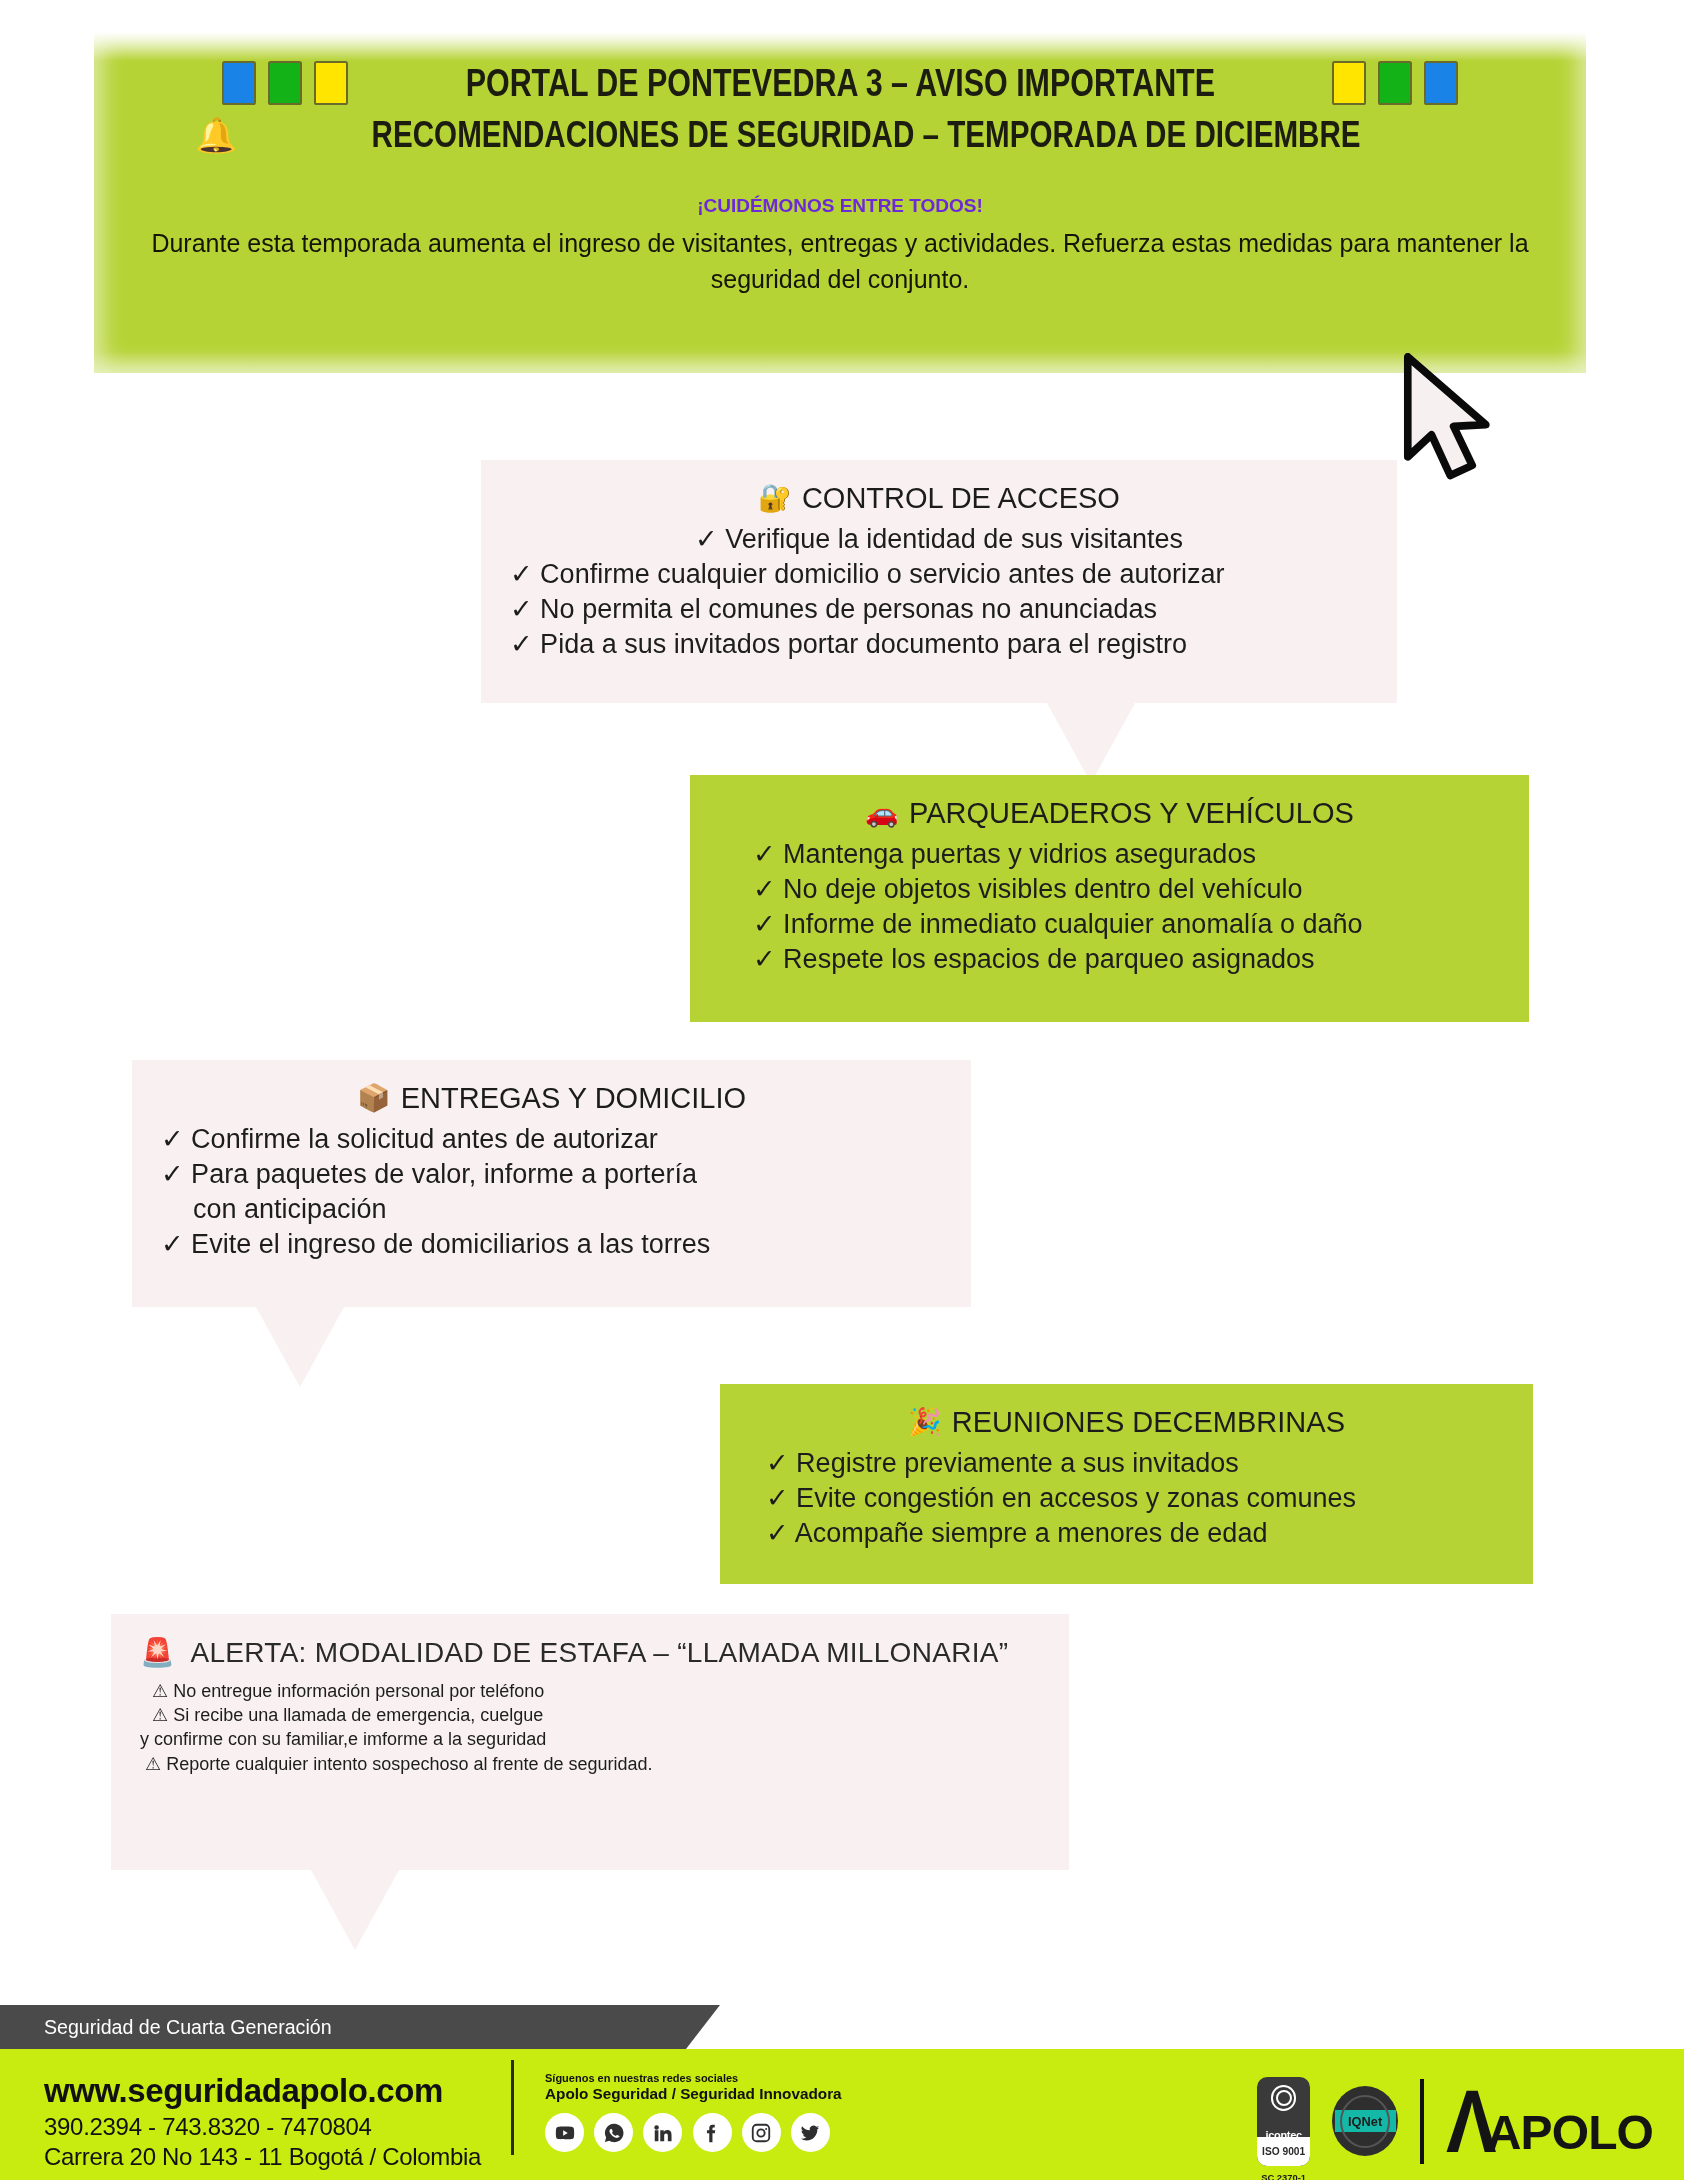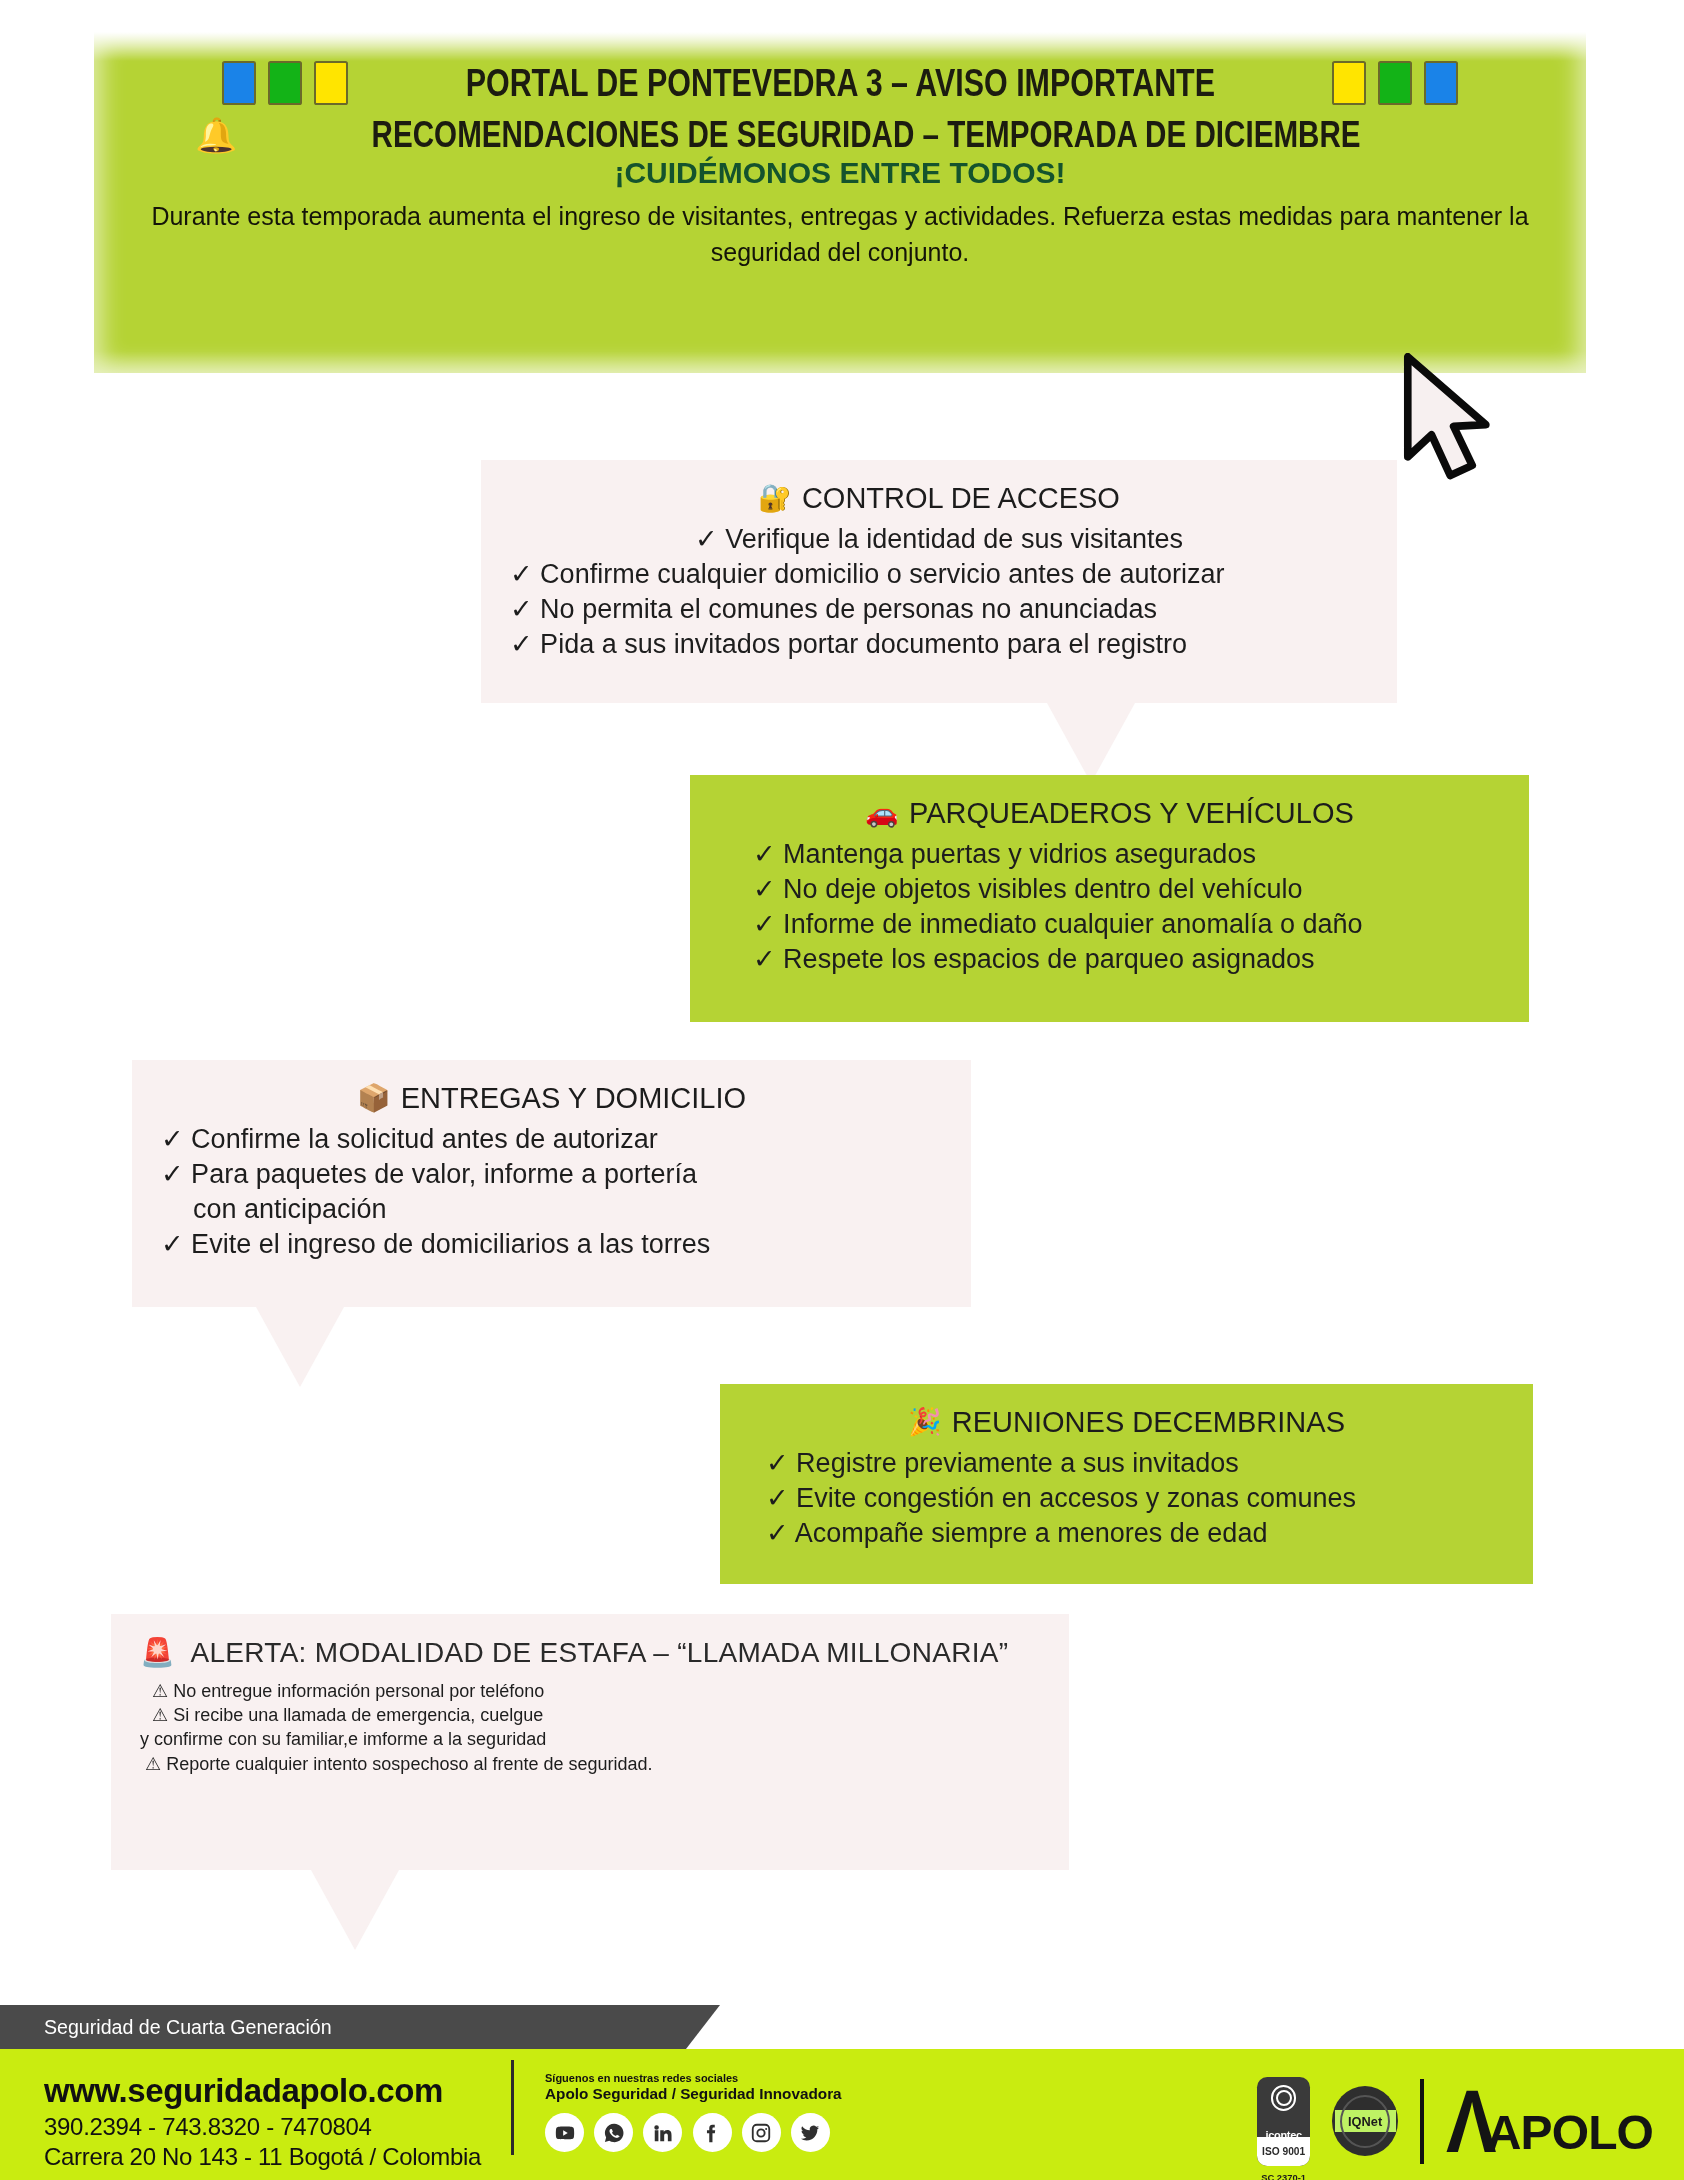--- a/index.html
+++ b/index.html
@@ -54,22 +54,22 @@
   .hdr-sub-row{
     display:flex;align-items:center;justify-content:center;gap:10.2px;
     margin-top:8.5px; position:relative; z-index:2;
   }
   .bell-icon{ font-size:34px; line-height:1; }
   .hdr-sub{
     font-size:37px;font-weight:700;color:#1c1c10;white-space:nowrap;
     transform:scaleX(0.80); transform-origin:center;
   }
   .hdr-callout{
-    position:relative; z-index:2;
-    font-size:30px; font-weight:700; color:#14532d;
+    margin-top:39px; position:relative; z-index:2;
+    font-size:19px; font-weight:700; color:#6d28d9;
   }
   .hdr-body{
     margin-top:8.5px; position:relative; z-index:2;
     font-size:25px; color:#141409; line-height:1.45;
     max-width:1380px; margin-left:auto;margin-right:auto;
     font-weight:500;
   }
 
   
   .cursor{ position:absolute; left:1401px; top:353px; z-index:50; }
@@ -168,21 +168,21 @@
     border-radius:0 0 8.5px 8.5px; display:flex;align-items:center;justify-content:center;
     font-size:10.2px;font-weight:700;color:#2a2a2a;}
   .cert-code{ position:absolute; left:0; bottom:-17px; width:100%; text-align:center;
     font-size:9.4px;font-weight:700;color:#1a1a1a;}
   .icontec-wrap{ position:relative; }
   .iqnet{
     width:66px;height:70px;border-radius:50%;
     background:#2e2e2e; display:flex;align-items:center;justify-content:center;
     position:relative;
   }
-  .iqnet .band{ width:61px;height:22px;background:#bef264;display:flex;align-items:center;
+  .iqnet .band{ width:61px;height:22px;background:#14b8a6;display:flex;align-items:center;
     justify-content:center;color:#1c1c1c;font-size:12.8px;font-weight:700;}
   .iqnet::before{content:"";position:absolute;width:46px;height:49px;border-radius:50%;
     border:2.6px solid #555;}
   .vbar{ width:4.3px;height:85px;background:#111; }
   .apolo{ display:flex;align-items:flex-end; }
   .apolo .mark{ font-size:89px;font-weight:700;color:#141414;line-height:0.8;
     transform:scaleX(0.85) skewX(-1deg); transform-origin:bottom left; }
   .apolo .word{ font-size:48px;font-weight:700;color:#141414;letter-spacing:-0.9px;
     margin-left:-19px; line-height:1; }
 </style>

